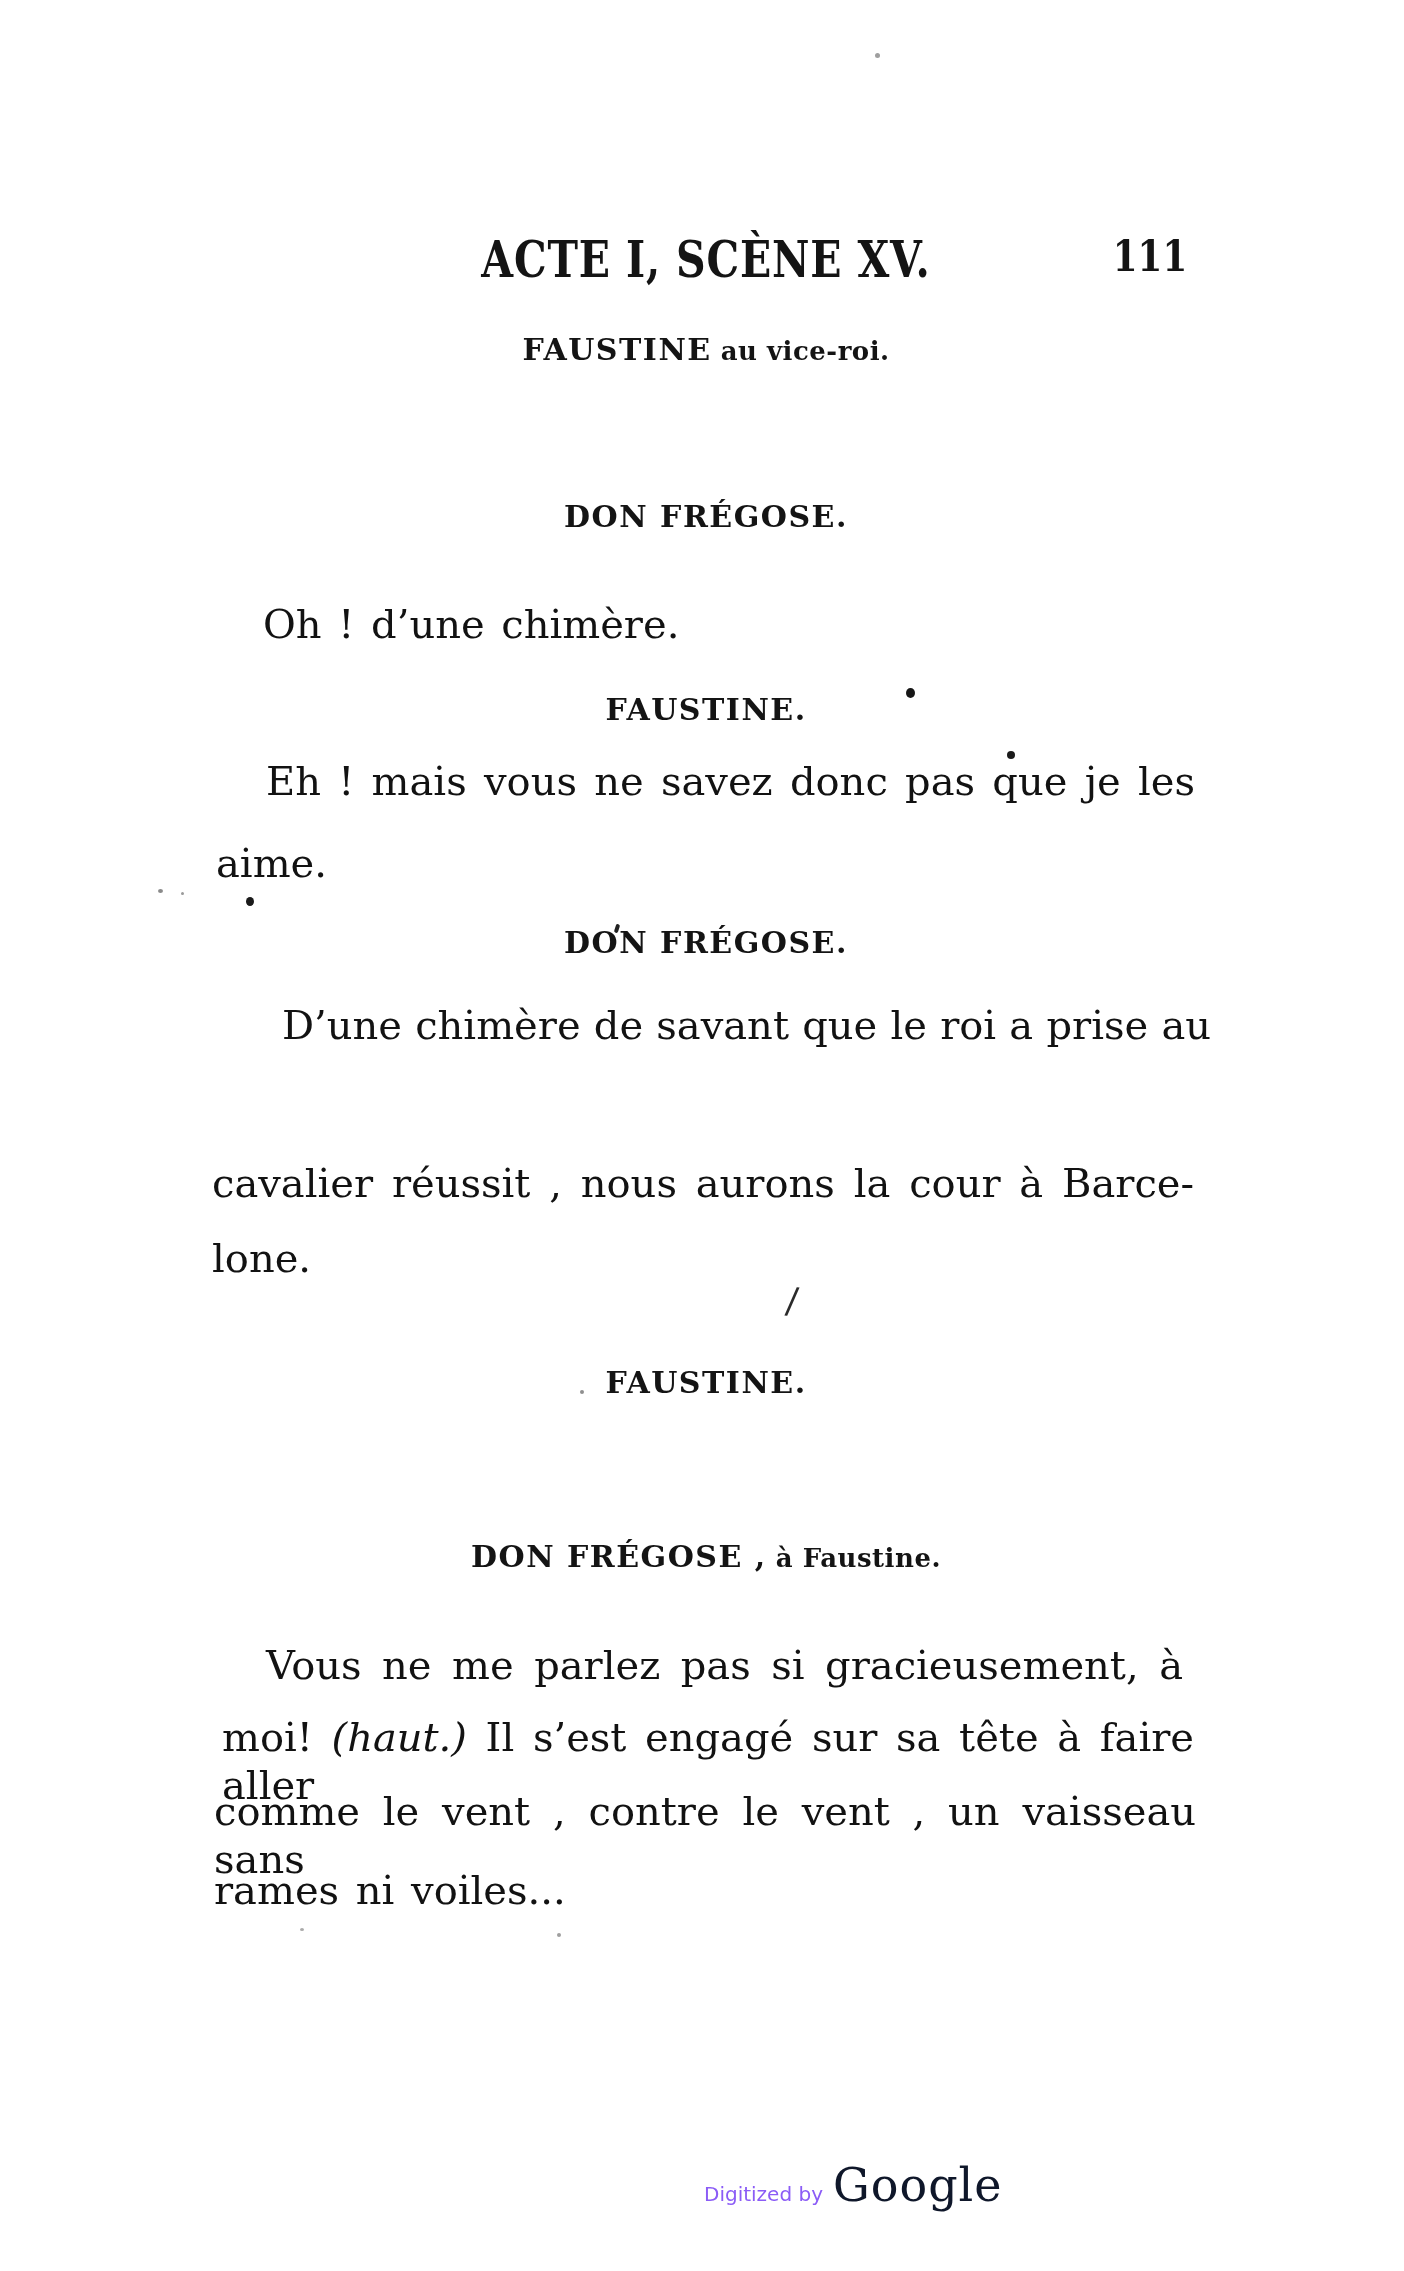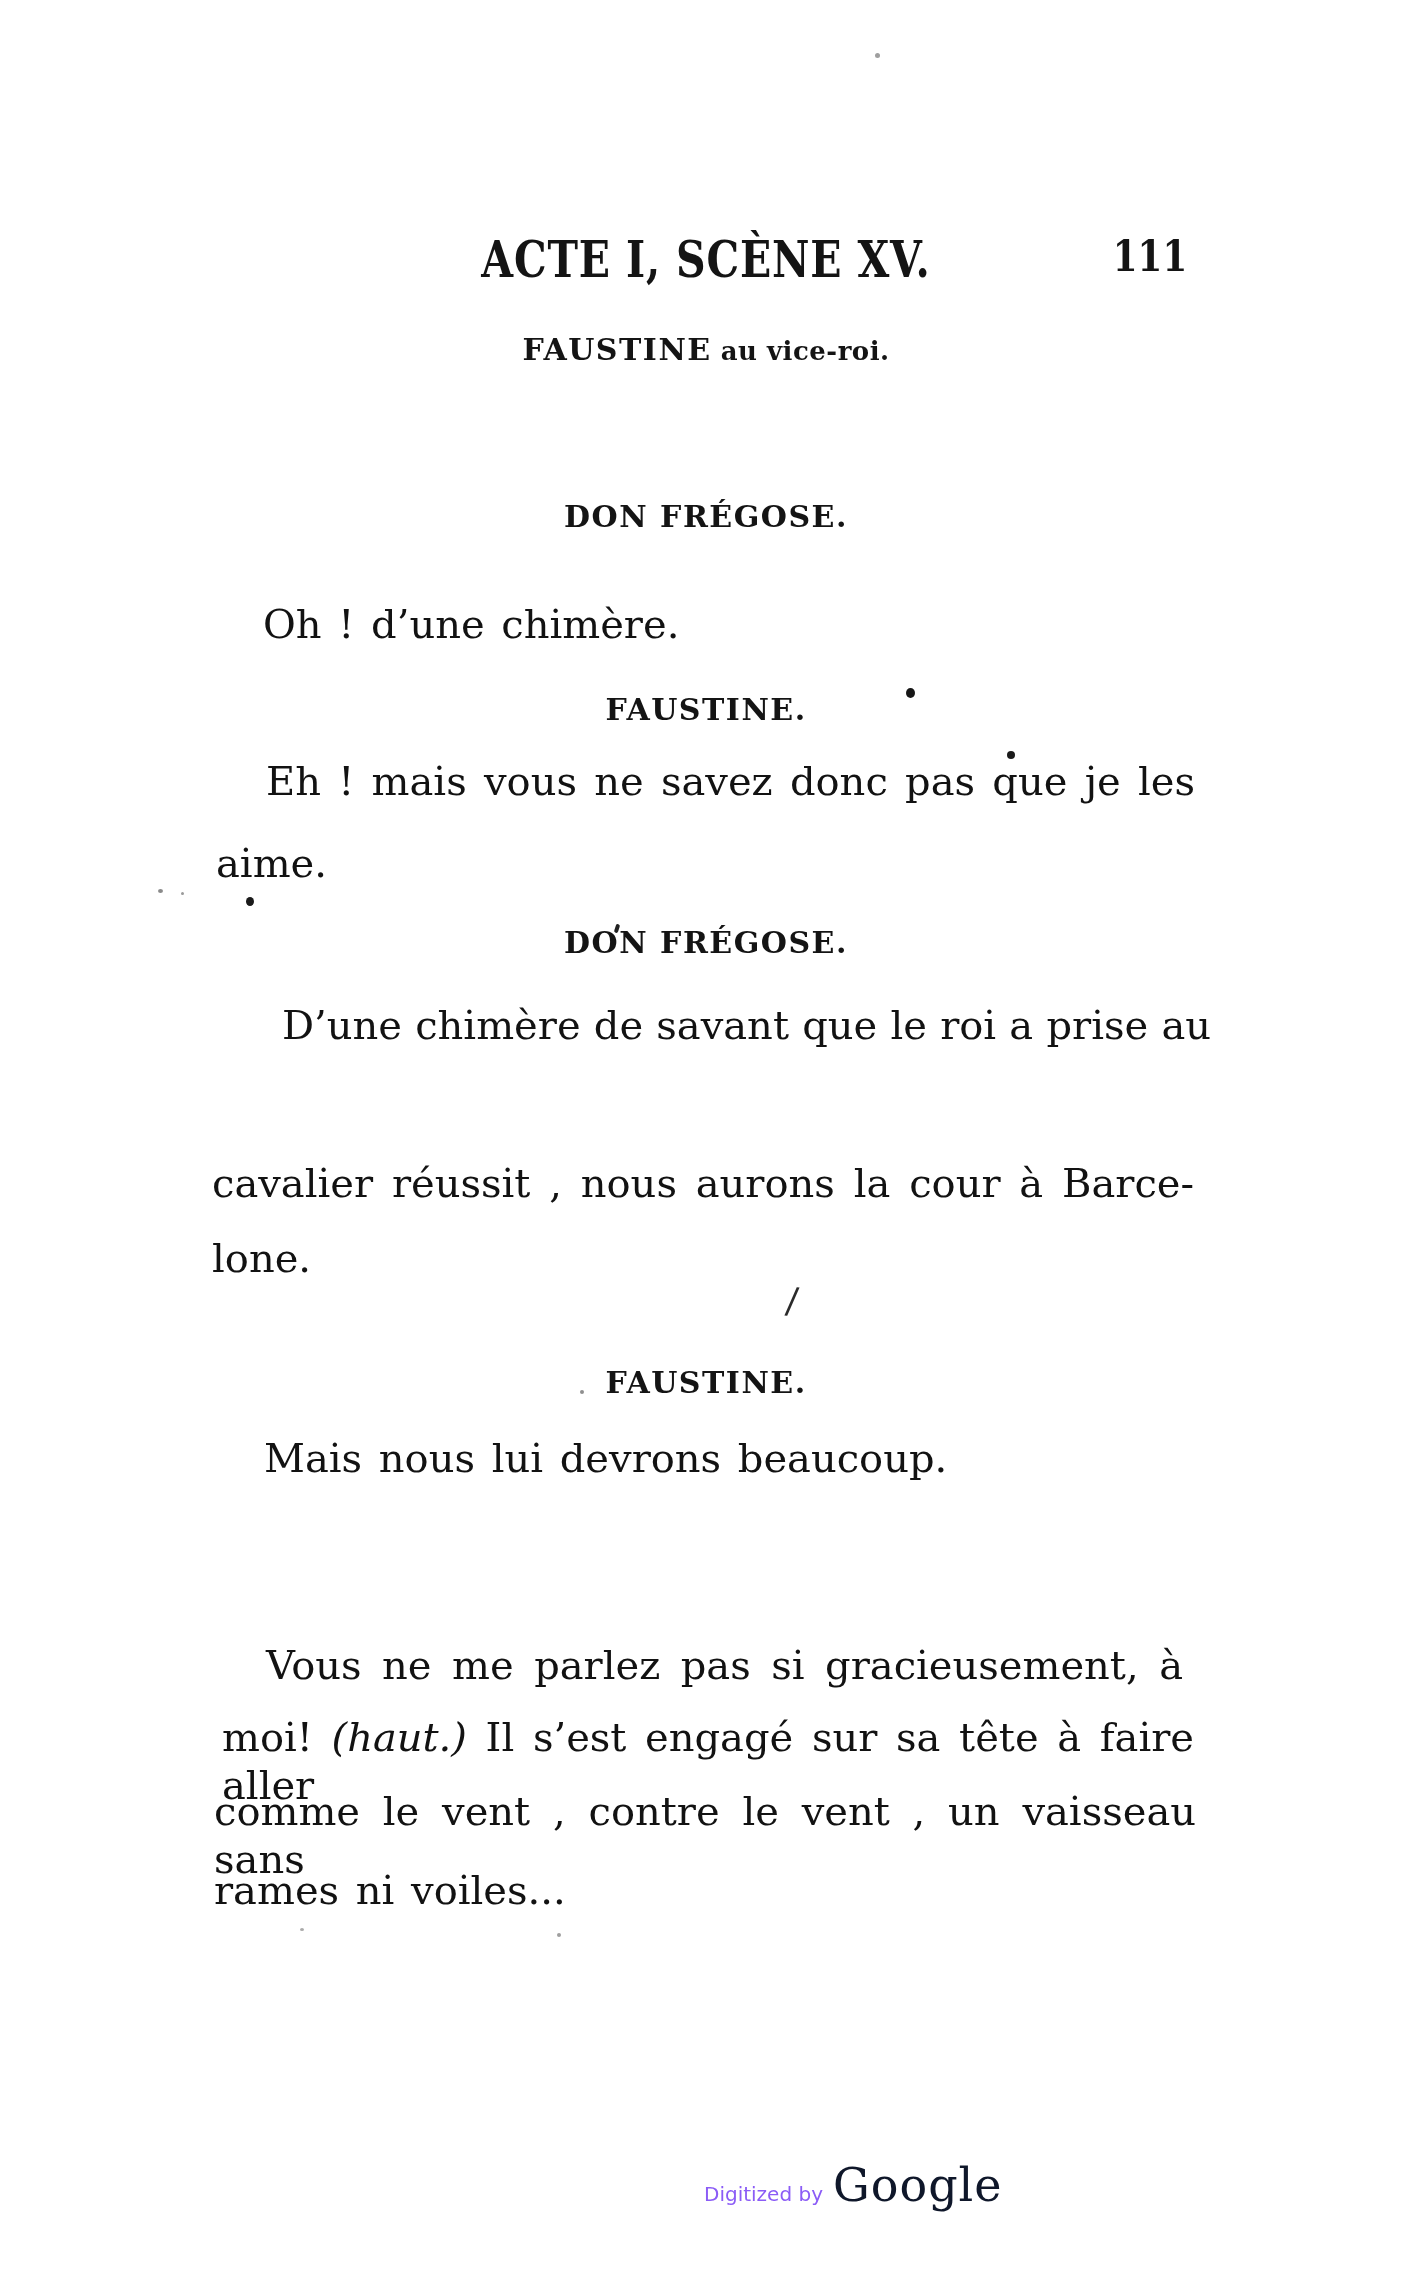--- a/index.html
+++ b/index.html
@@ -98,22 +98,22 @@
   <div class="cue cue4"><span class="sp">DON FRÉGOSE.</span></div>
 
   <div class="jline l4a">D’une chimère de savant que le roi a prise au</div>
   <div class="jline l4c">cavalier réussit , nous aurons la cour à Barce-</div>
   <div class="dline l4d">lone.</div>
 
   <div class="slash">/</div>
 
   <div class="cue cue5"><span class="sp">FAUSTINE.</span></div>
 
-  <div class="dline l5">Mais nous lui devrons beaucoup.</div>
 
+  <div class="cue cue6"><span class="sp">DON FRÉGOSE ,</span><span class="dir">à Faustine.</span></div>
 
   <div class="jline l6a">Vous ne me parlez pas si gracieusement, à</div>
   <div class="jline l6b"><span>moi! </span><i>(haut.)</i><span> Il s’est engagé sur sa tête à faire aller</span></div>
   <div class="jline l6c">comme le vent , contre le vent , un vaisseau sans</div>
   <div class="dline l6d">rames ni voiles...</div>
 
   <div class="watermark"><span class="wm-pre">Digitized by</span><span class="wm-brand">Google</span></div>
 
   <div class="speck s1"></div>
   <div class="speck s2"></div>

